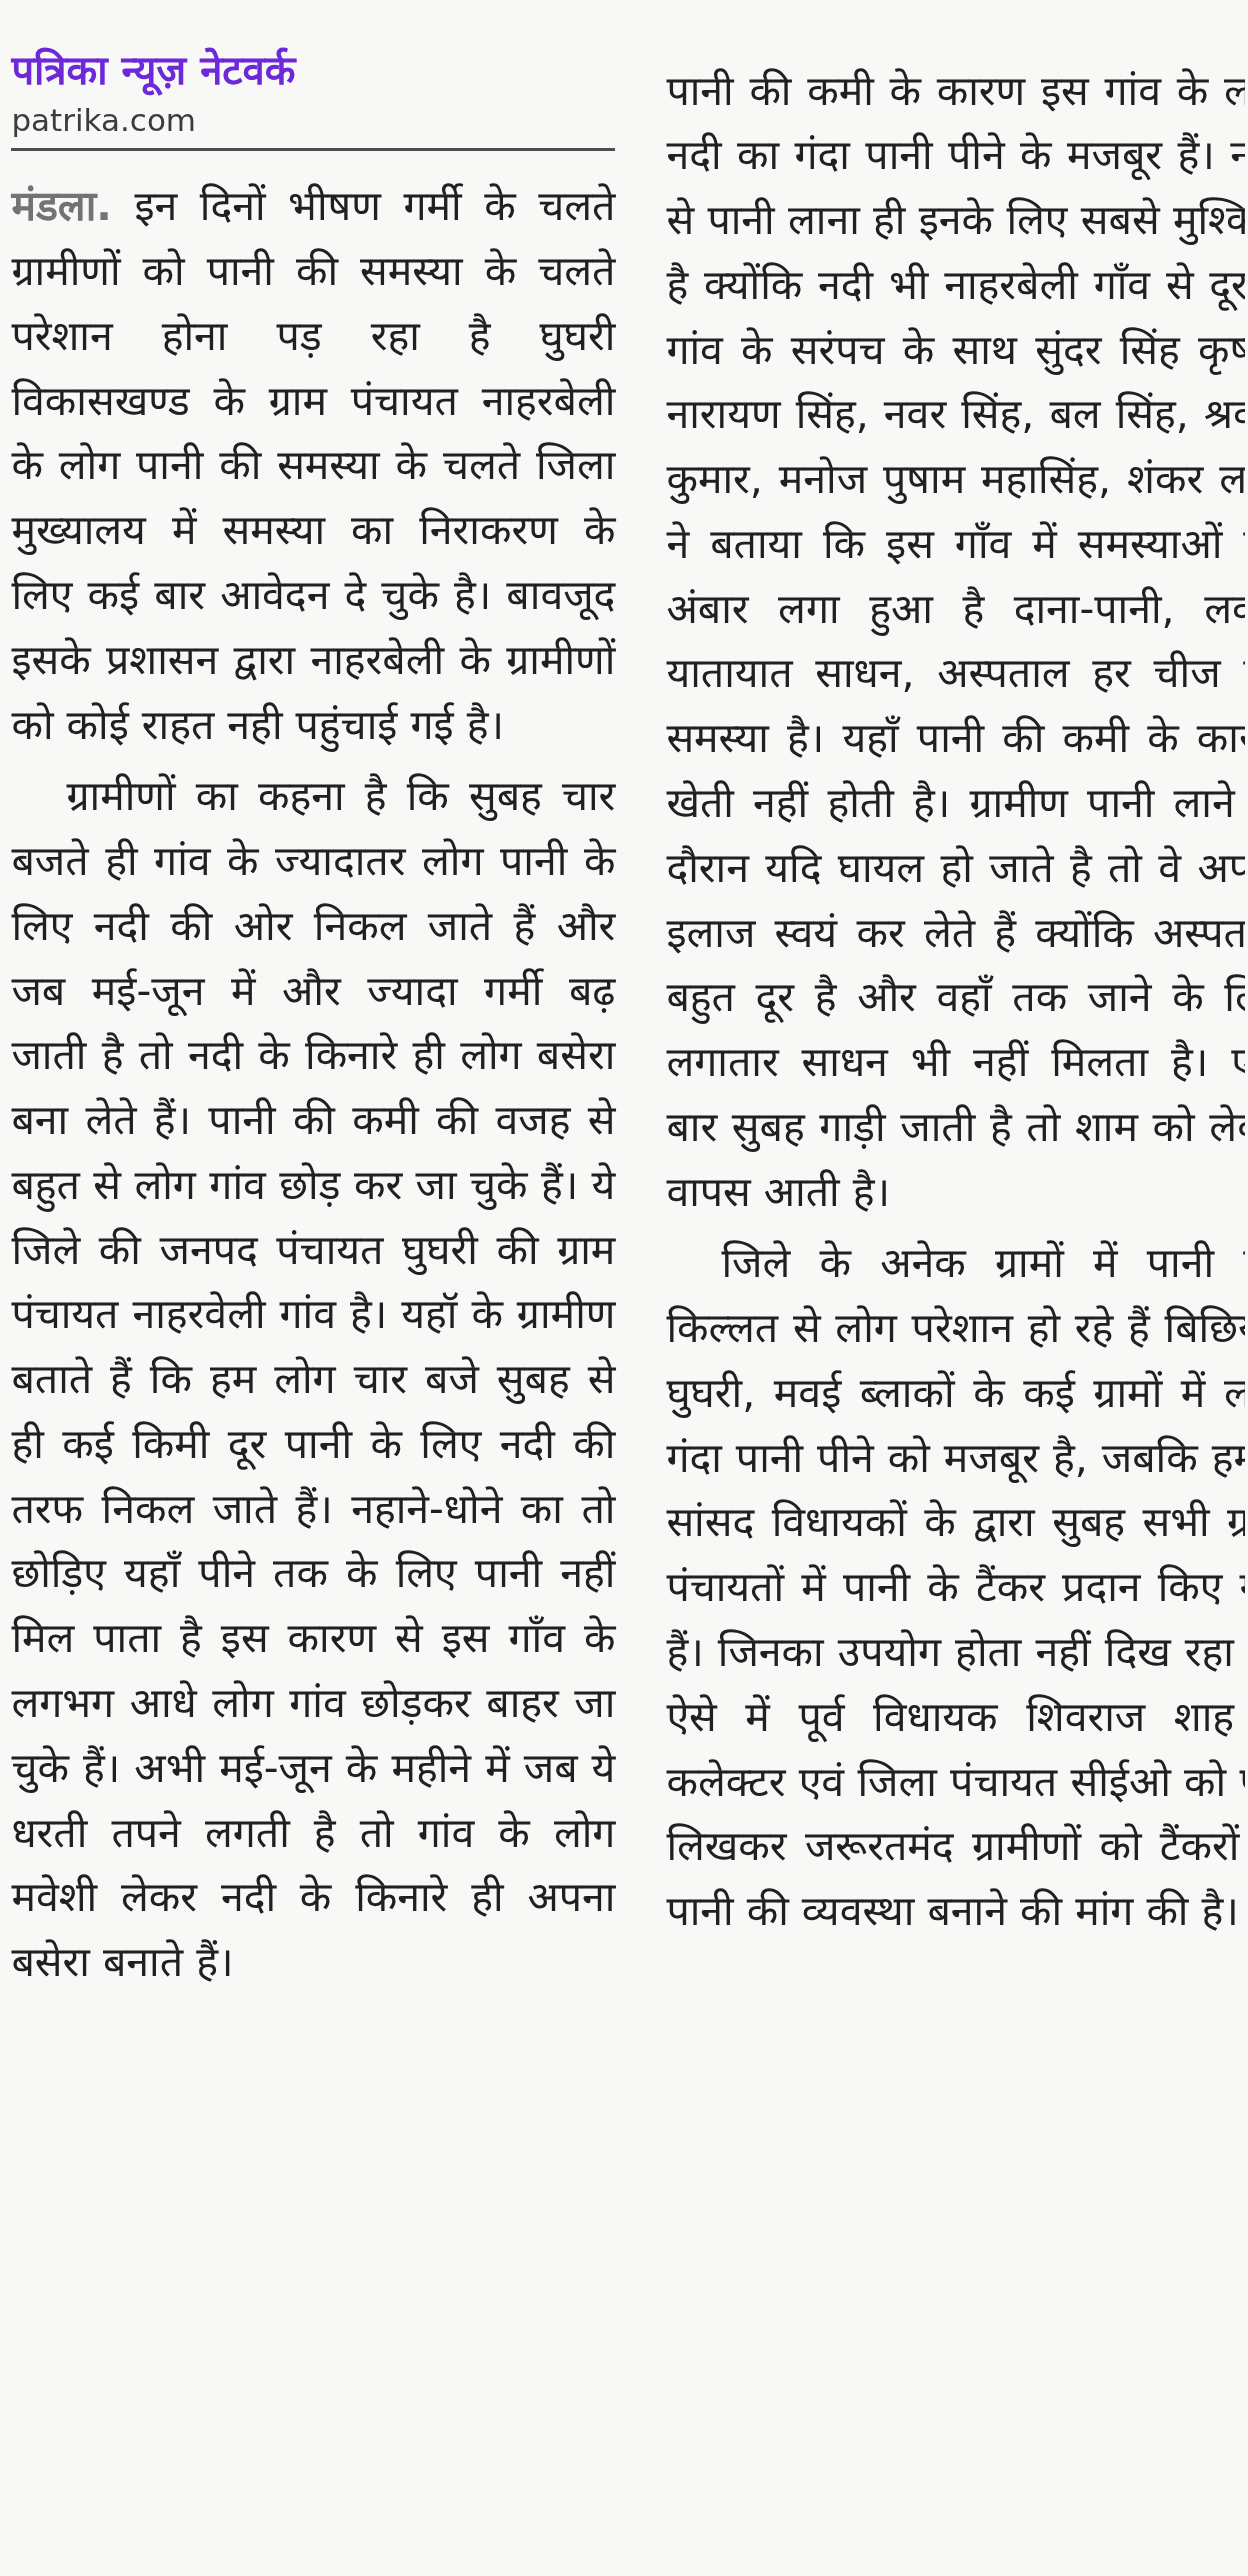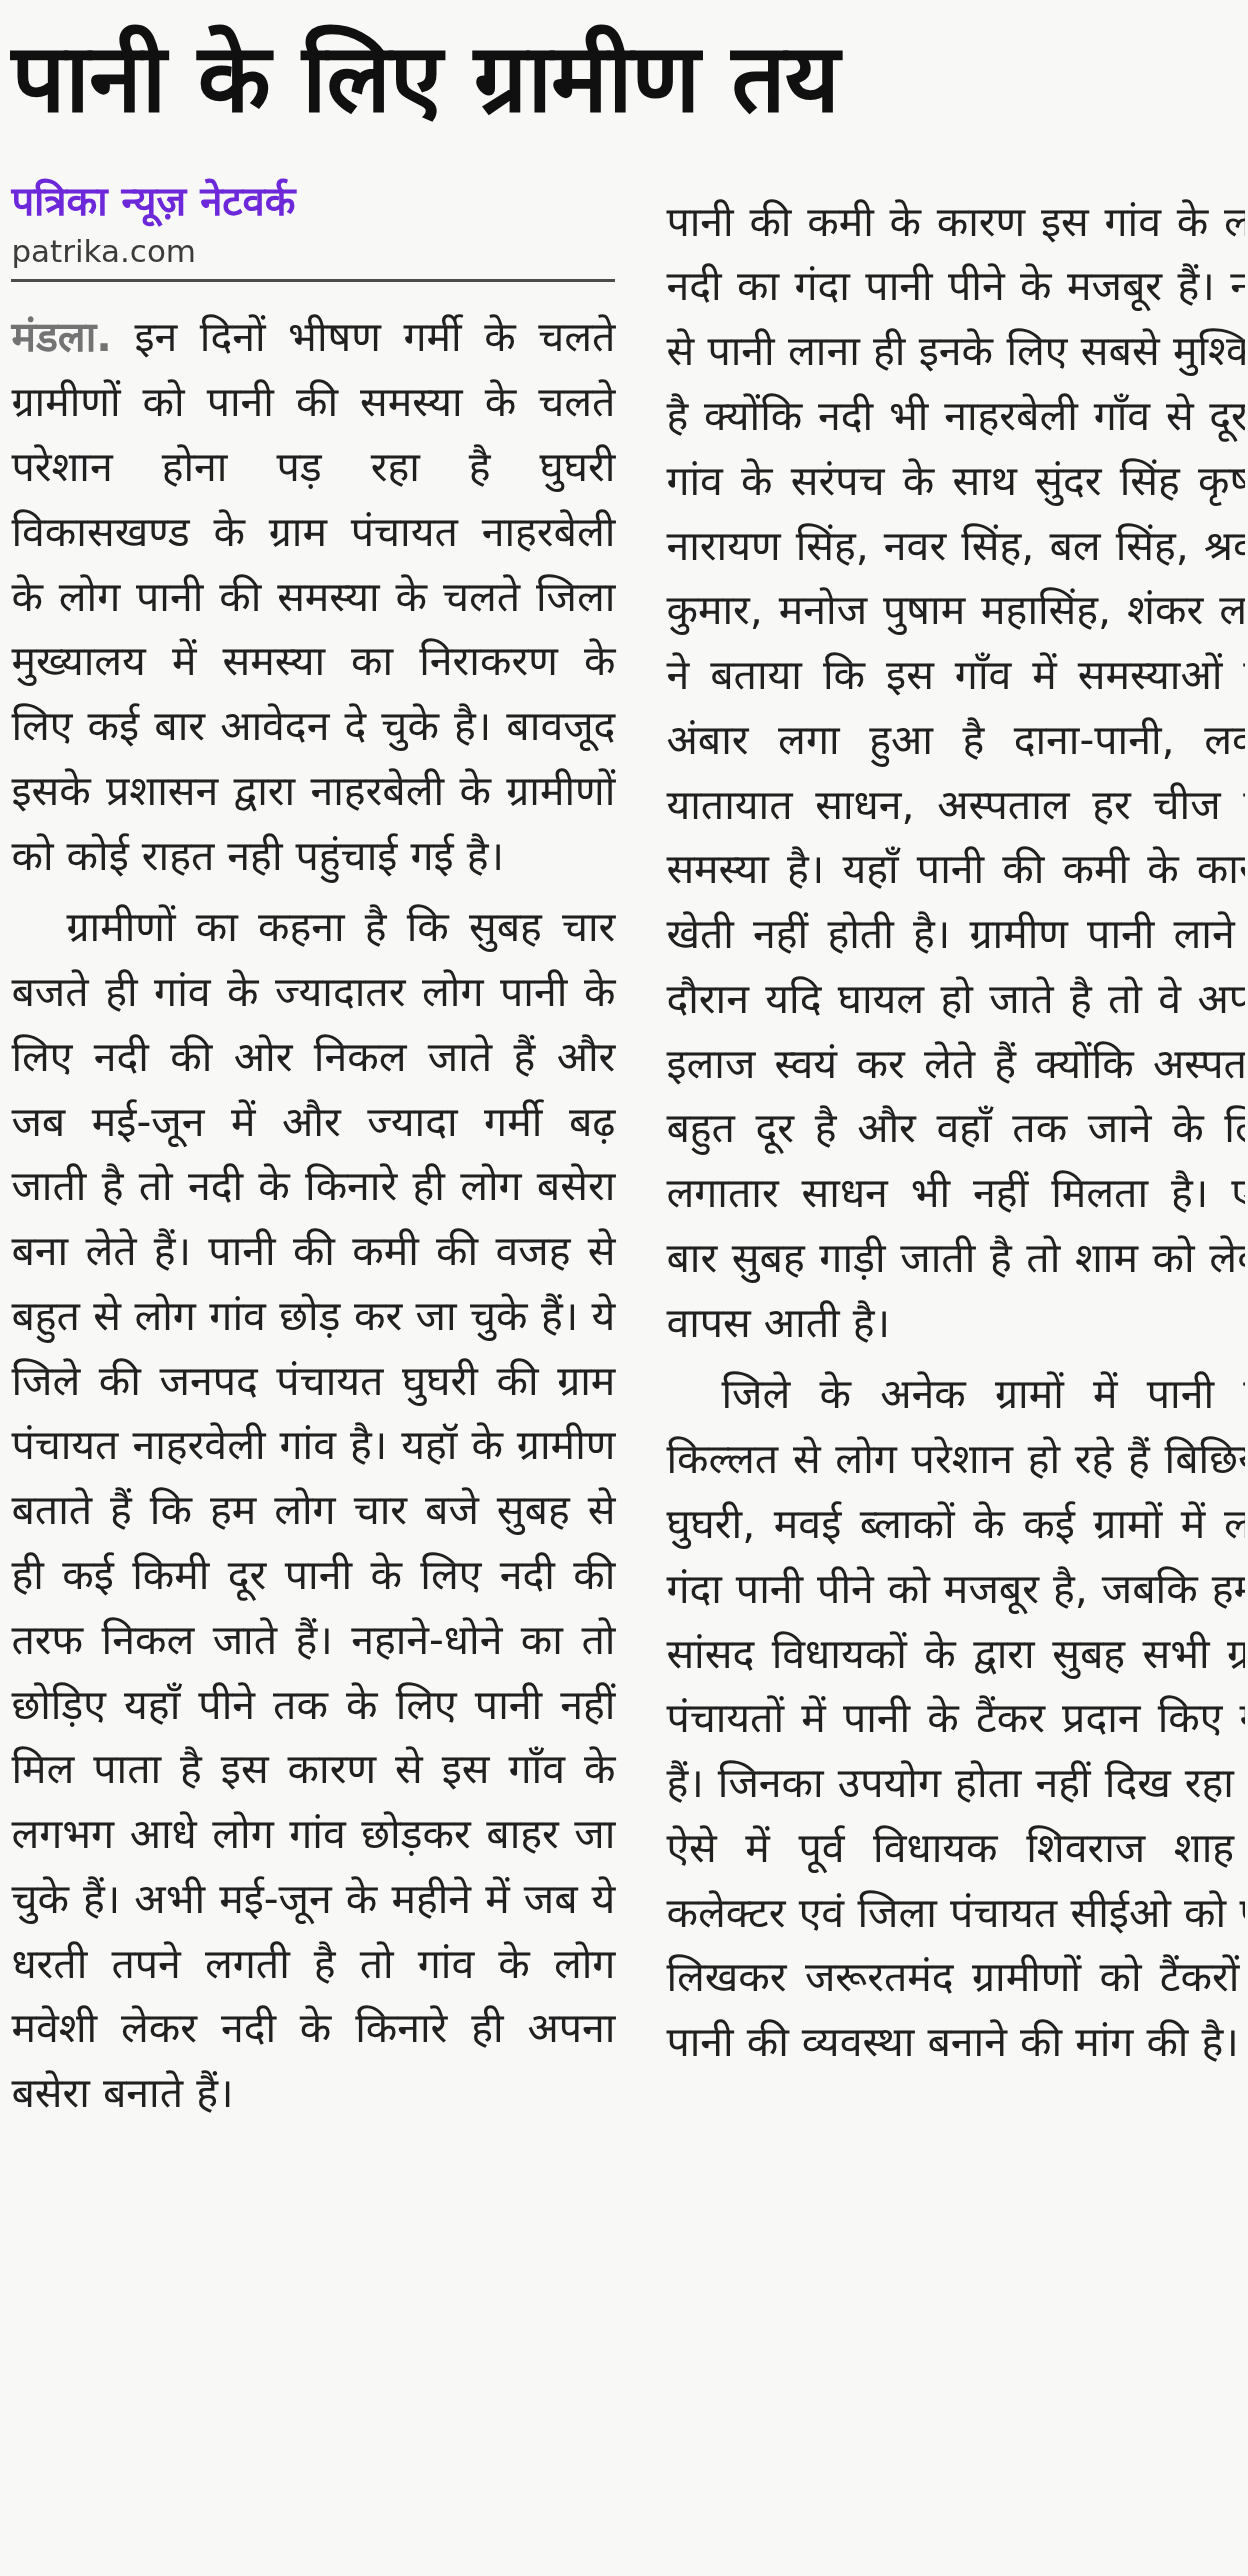--- a/index.html
+++ b/index.html
@@ -67,21 +67,20 @@
   .p-first { margin-top: 23px; }
   .indent { text-indent: 55px; margin-top: 7px; }
   .dateline { font-weight: 700; color: #737373; }
 </style>
 </head>
 <body>
 
 <div class="page">
 
   <h1 class="headline">
-    <span class="hl-line">पानी के लिए ग्रामीण तय</span>
   </h1>
 
   <div class="columns">
 
     <div class="col-left">
       <div class="byline-block">
         <div class="byline">पत्रिका न्यूज़ नेटवर्क</div>
         <div class="site">patrika.com</div>
         <div class="rule"></div>
       </div>

